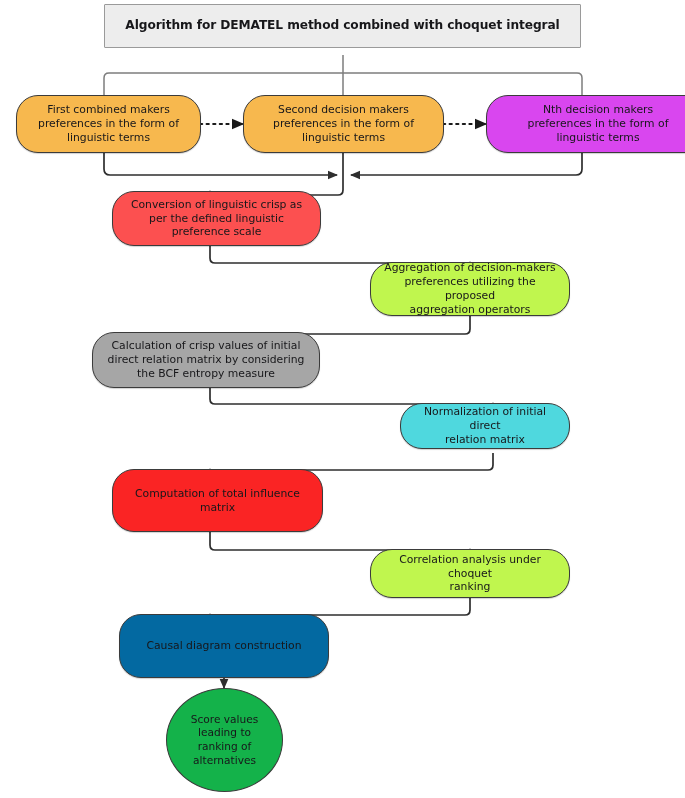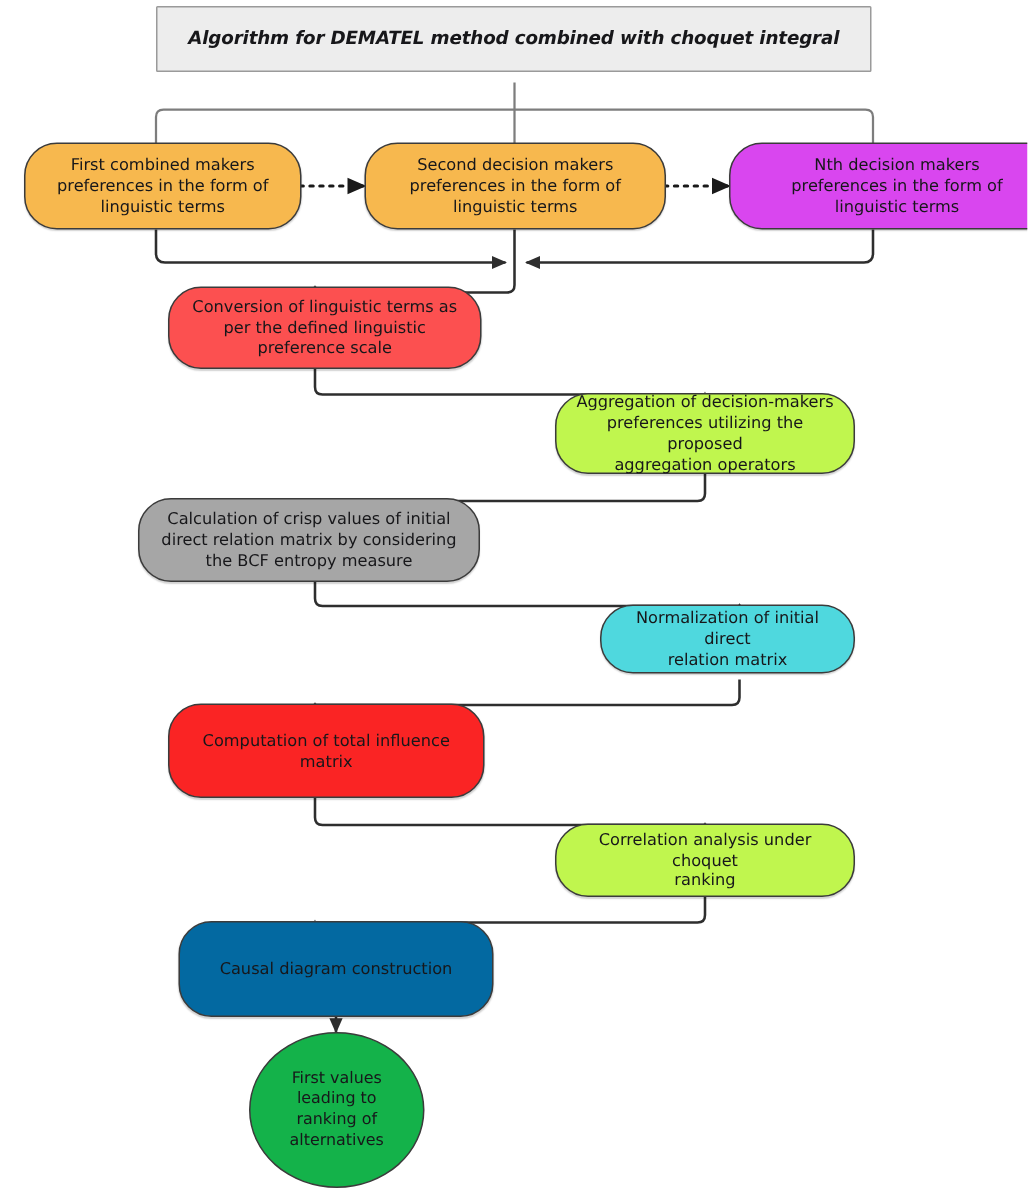--- a/index.html
+++ b/index.html
@@ -98,21 +98,21 @@
       <path d="M493,453 L493,465 Q493,470 488,470 L210,470 L210,469" marker-end="url(#arw)"></path>
 
       <path d="M210,532 L210,545 Q210,550 215,550 L470,550 L470,549" marker-end="url(#arw)"></path>
 
       <path d="M470,598 L470,610 Q470,615 465,615 L210,615 L210,614" marker-end="url(#arw)"></path>
 
       <path d="M224,666 L224,688" marker-end="url(#arw)"></path>
     </g>
   </svg>
 
-  <div class="node title-node" style="left:104px; top:4px; width:477px; height:44px;font-style:italic;">
+  <div class="node title-node" style="left:104px; top:4px; width:477px; height:44px;">
     <span class="label">Algorithm for DEMATEL method combined with choquet integral</span>
   </div>
 
   <div class="node pill" style="left:16px; top:95px; width:185px; height:58px; background:#f7b84e;">
     <span class="label">First combined makers
 preferences in the form of
 linguistic terms</span>
   </div>
 
   <div class="node pill" style="left:243px; top:95px; width:201px; height:58px; background:#f7b84e;">
@@ -121,21 +121,21 @@
 linguistic terms</span>
   </div>
 
   <div class="node pill" style="left:486px; top:95px; width:224px; height:58px; background:#d946ef;align-items:center;">
     <span class="label">Nth decision makers
 preferences  in the form of
 linguistic terms</span>
   </div>
 
   <div class="node pill" style="left:112px; top:191px; width:209px; height:55px; background:#fc5050;">
-    <span class="label">Conversion of linguistic terms as
+    <span class="label">Conversion of linguistic crisp as
 per the defined linguistic
 preference scale</span>
   </div>
 
   <div class="node pill" style="left:370px; top:262px; width:200px; height:54px; background:#c0f64e;">
     <span class="label">Aggregation of decision-makers
 preferences utilizing the proposed
 aggregation operators</span>
   </div>
 
@@ -158,19 +158,19 @@
   <div class="node pill" style="left:370px; top:549px; width:200px; height:49px; background:#c0f64e;">
     <span class="label">Correlation analysis under choquet
 ranking</span>
   </div>
 
   <div class="node pill" style="left:119px; top:614px; width:210px; height:64px; background:#0369a1;">
     <span class="label">Causal diagram construction</span>
   </div>
 
   <div class="node ellipse" style="left:166px; top:688px; width:117px; height:104px; background:#14b24a;">
-    <span class="label">First values
+    <span class="label">Score values
 leading to
 ranking of
 alternatives</span>
   </div>
 
 </div>
 
 </body></html>

